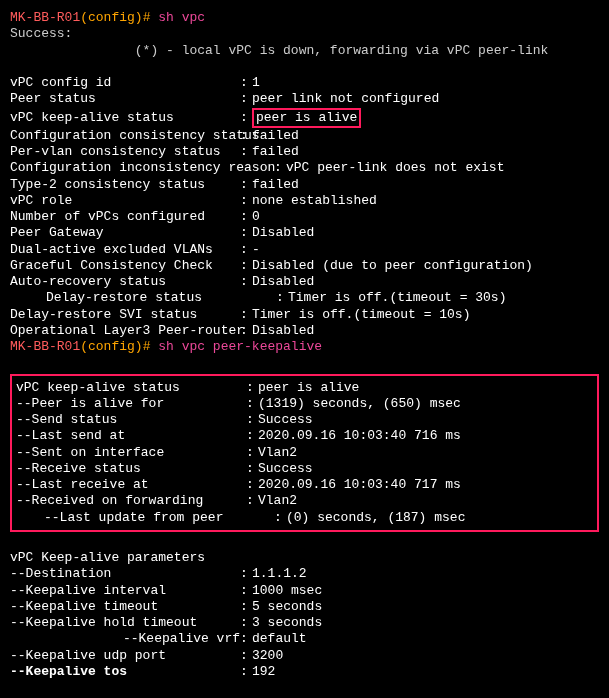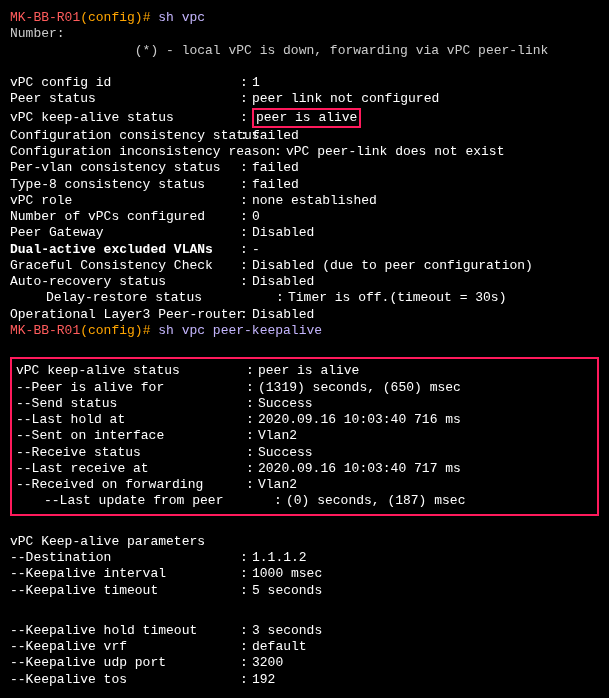--- a/index.html
+++ b/index.html
@@ -9,21 +9,21 @@
       font-family: "Courier New", monospace;
       font-size: 13px;
       line-height: 1.25;
       color: #fff;
       width: 609px;
       box-sizing: border-box;
     }
     .line { white-space: pre; }
     .prompt-host { color: #ff5c5c; }
     .prompt-cfg { color: #ffa500; }
-    .cmd { color: #c4b5fd; }
+    .cmd { color: #ec4899; }
     .comment { color: #ccc; }
     .highlight-box {
       border: 2px solid #ff1a5c;
       display: inline-block;
       padding: 0 2px;
     }
     .section-box {
       border: 2px solid #ff1a5c;
       padding: 4px 0;
       margin: 2px 0;
@@ -34,65 +34,66 @@
     .kv-sep { display: inline-block; width: 12px; }
     .kv-val { display: inline; }
   </style>
 </head>
 <body>
 
 <div>
 
   <div class="line"><span class="prompt-host">MK-BB-R01</span><span class="prompt-cfg">(config)#</span> <span class="cmd">sh vpc</span></div>
 
-  <div class="line comment">Number:</div>
+  <div class="line comment">Success:</div>
   <div class="line comment">                (*) - local vPC is down, forwarding via vPC peer-link</div>
   <div class="line">&nbsp;</div>
 
   <div id="vpc-block">
       <div class="line kv-row"><span class="kv-label" style="width: 230px;">vPC config id</span><span class="kv-sep">: </span><span class="kv-val">1</span></div>
       <div class="line kv-row"><span class="kv-label" style="width: 230px;">Peer status</span><span class="kv-sep">: </span><span class="kv-val">peer link not configured</span></div>
       <div class="line kv-row"><span class="kv-label" style="width: 230px;">vPC keep-alive status</span><span class="kv-sep">: </span><span class="highlight-box">peer is alive</span></div>
       <div class="line kv-row"><span class="kv-label" style="width: 230px;">Configuration consistency status</span><span class="kv-sep">: </span><span class="kv-val">failed</span></div>
+      <div class="line kv-row"><span class="kv-label" style="width: 230px;">Per-vlan consistency status</span><span class="kv-sep">: </span><span class="kv-val">failed</span></div>
       <div class="line kv-row"><span class="kv-label" style="width: 264px;">Configuration inconsistency reason</span><span class="kv-sep">:</span><span class="kv-val">vPC peer-link does not exist</span></div>
-      <div class="line kv-row"><span class="kv-label" style="width: 230px;">Per-vlan consistency status</span><span class="kv-sep">: </span><span class="kv-val">failed</span></div>
-      <div class="line kv-row"><span class="kv-label" style="width: 230px;">Type-8 consistency status</span><span class="kv-sep">: </span><span class="kv-val">failed</span></div>
+      <div class="line kv-row"><span class="kv-label" style="width: 230px;">Type-2 consistency status</span><span class="kv-sep">: </span><span class="kv-val">failed</span></div>
       <div class="line kv-row"><span class="kv-label" style="width: 230px;">vPC role</span><span class="kv-sep">: </span><span class="kv-val">none established</span></div>
       <div class="line kv-row"><span class="kv-label" style="width: 230px;">Number of vPCs configured</span><span class="kv-sep">: </span><span class="kv-val">0</span></div>
       <div class="line kv-row"><span class="kv-label" style="width: 230px;">Peer Gateway</span><span class="kv-sep">: </span><span class="kv-val">Disabled</span></div>
-      <div class="line kv-row"><span class="kv-label" style="width: 230px; font-weight: bold;">Dual-active excluded VLANs</span><span class="kv-sep">: </span><span class="kv-val">-</span></div>
+      <div class="line kv-row"><span class="kv-label" style="width: 230px;">Dual-active excluded VLANs</span><span class="kv-sep">: </span><span class="kv-val">-</span></div>
       <div class="line kv-row"><span class="kv-label" style="width: 230px;">Graceful Consistency Check</span><span class="kv-sep">: </span><span class="kv-val">Disabled (due to peer configuration)</span></div>
       <div class="line kv-row"><span class="kv-label" style="width: 230px;">Auto-recovery status</span><span class="kv-sep">: </span><span class="kv-val">Disabled</span></div>
       <div class="line kv-row"><span class="kv-label" style="width: 230px; margin-left: 36px;">Delay-restore status</span><span class="kv-sep">: </span><span class="kv-val">Timer is off.(timeout = 30s)</span></div>
+      <div class="line kv-row"><span class="kv-label" style="width: 230px;">Delay-restore SVI status</span><span class="kv-sep">: </span><span class="kv-val">Timer is off.(timeout = 10s)</span></div>
       <div class="line kv-row"><span class="kv-label" style="width: 230px;">Operational Layer3 Peer-router</span><span class="kv-sep">: </span><span class="kv-val">Disabled</span></div>
     </div>
 
   <div class="line"><span class="prompt-host">MK-BB-R01</span><span class="prompt-cfg">(config)#</span> <span class="cmd">sh vpc peer-keepalive</span></div>
 
   <div class="line">&nbsp;</div>
 
   <div class="section-box" id="ka-status-block">
       <div class="line kv-row"><span class="kv-label" style="width: 230px;">vPC keep-alive status</span><span class="kv-sep">: </span><span class="kv-val">peer is alive</span></div>
       <div class="line kv-row"><span class="kv-label" style="width: 230px;">--Peer is alive for</span><span class="kv-sep">: </span><span class="kv-val">(1319) seconds, (650) msec</span></div>
       <div class="line kv-row"><span class="kv-label" style="width: 230px;">--Send status</span><span class="kv-sep">: </span><span class="kv-val">Success</span></div>
-      <div class="line kv-row"><span class="kv-label" style="width: 230px;">--Last hold at</span><span class="kv-sep">: </span><span class="kv-val">2020.09.16 10:03:40 716 ms</span></div>
+      <div class="line kv-row"><span class="kv-label" style="width: 230px;">--Last send at</span><span class="kv-sep">: </span><span class="kv-val">2020.09.16 10:03:40 716 ms</span></div>
       <div class="line kv-row"><span class="kv-label" style="width: 230px;">--Sent on interface</span><span class="kv-sep">: </span><span class="kv-val">Vlan2</span></div>
       <div class="line kv-row"><span class="kv-label" style="width: 230px;">--Receive status</span><span class="kv-sep">: </span><span class="kv-val">Success</span></div>
       <div class="line kv-row"><span class="kv-label" style="width: 230px;">--Last receive at</span><span class="kv-sep">: </span><span class="kv-val">2020.09.16 10:03:40 717 ms</span></div>
       <div class="line kv-row"><span class="kv-label" style="width: 230px;">--Received on forwarding</span><span class="kv-sep">: </span><span class="kv-val">Vlan2</span></div>
       <div class="line kv-row"><span class="kv-label" style="width: 230px; margin-left: 28px;">--Last update from peer</span><span class="kv-sep">: </span><span class="kv-val">(0) seconds, (187) msec</span></div>
     </div>
 
   <div class="line">&nbsp;</div>
 
   <div class="line">vPC Keep-alive parameters</div>
 
   <div id="ka-params-block">
       <div class="line kv-row"><span class="kv-label" style="width: 230px;">--Destination</span><span class="kv-sep">: </span><span class="kv-val">1.1.1.2</span></div>
       <div class="line kv-row"><span class="kv-label" style="width: 230px;">--Keepalive interval</span><span class="kv-sep">: </span><span class="kv-val">1000 msec</span></div>
       <div class="line kv-row"><span class="kv-label" style="width: 230px;">--Keepalive timeout</span><span class="kv-sep">: </span><span class="kv-val">5 seconds</span></div>
-      <div class="line kv-row"><span class="kv-label" style="width: 230px; margin-top: 24px;">--Keepalive hold timeout</span><span class="kv-sep">: </span><span class="kv-val">3 seconds</span></div>
-      <div class="line kv-row"><span class="kv-label" style="width: 230px;">--Keepalive vrf</span><span class="kv-sep">: </span><span class="kv-val">default</span></div>
+      <div class="line kv-row"><span class="kv-label" style="width: 230px;">--Keepalive hold timeout</span><span class="kv-sep">: </span><span class="kv-val">3 seconds</span></div>
+      <div class="line kv-row"><span class="kv-label" style="width: 230px; text-align: right;">--Keepalive vrf</span><span class="kv-sep">: </span><span class="kv-val">default</span></div>
       <div class="line kv-row"><span class="kv-label" style="width: 230px;">--Keepalive udp port</span><span class="kv-sep">: </span><span class="kv-val">3200</span></div>
-      <div class="line kv-row"><span class="kv-label" style="width: 230px;">--Keepalive tos</span><span class="kv-sep">: </span><span class="kv-val">192</span></div>
+      <div class="line kv-row"><span class="kv-label" style="width: 230px; font-weight: bold;">--Keepalive tos</span><span class="kv-sep">: </span><span class="kv-val">192</span></div>
     </div>
 
 </div>
 
 </body></html>

